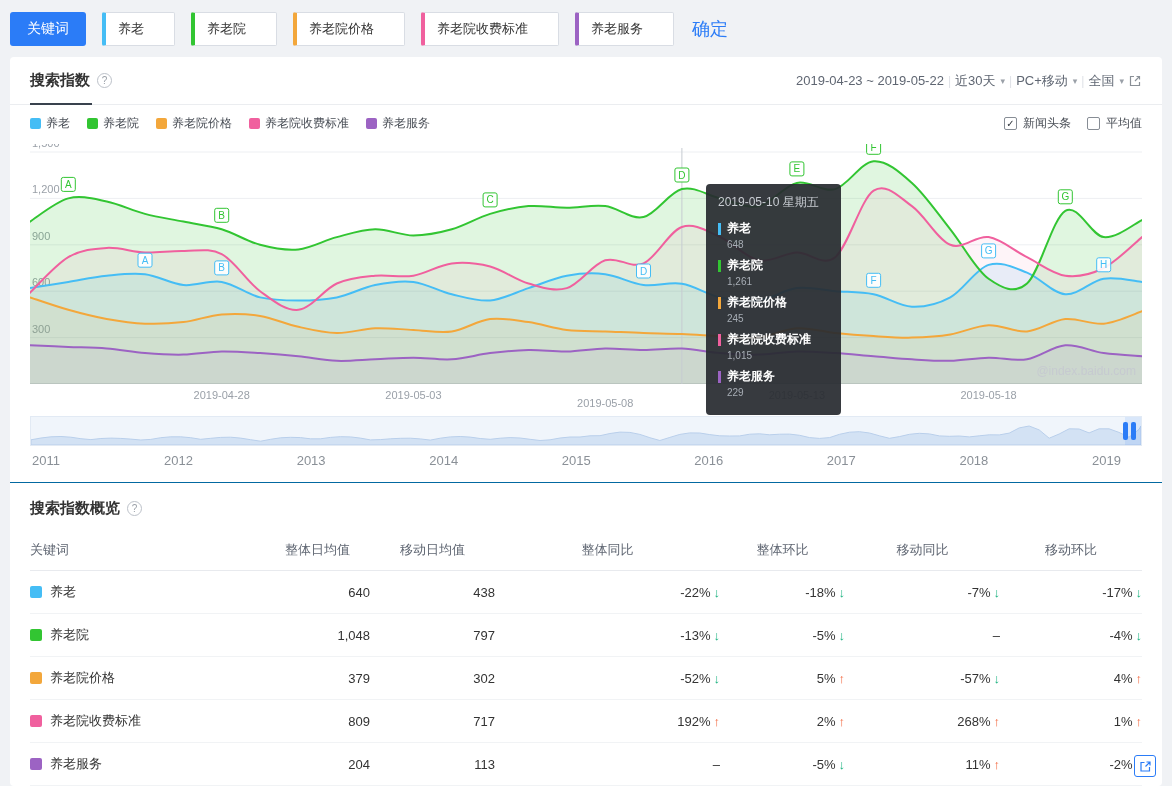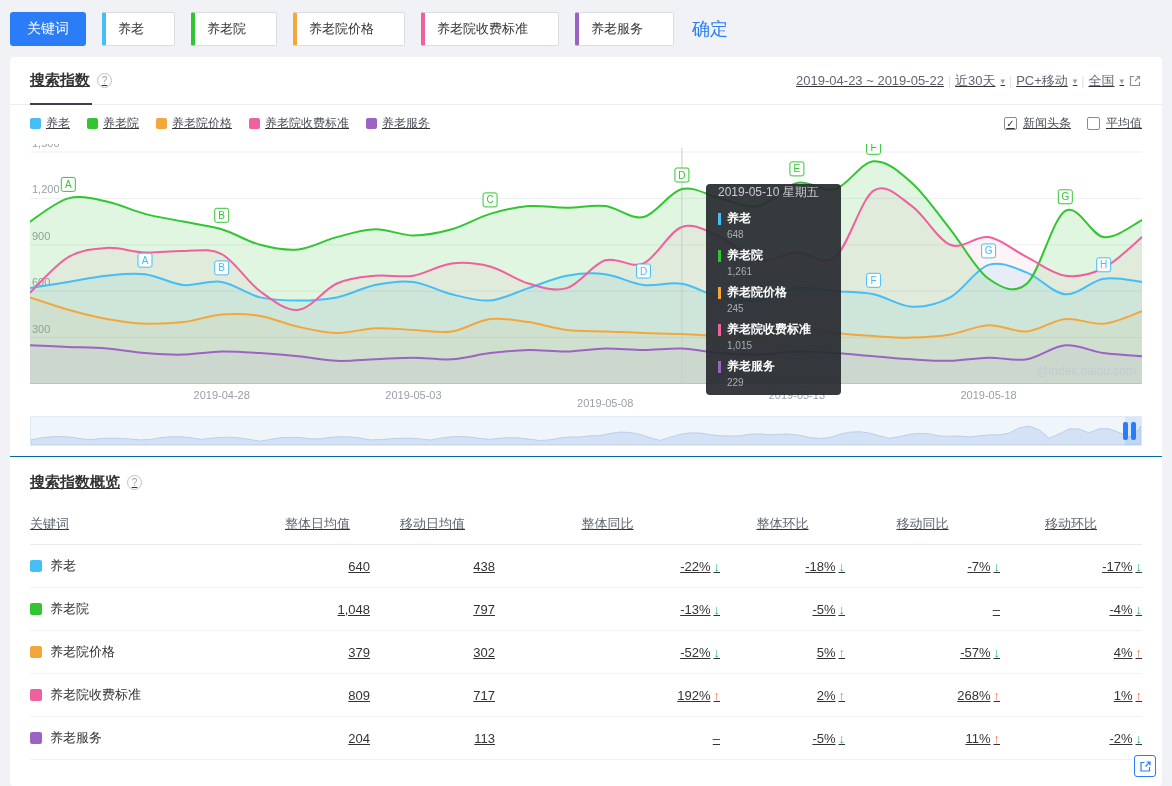--- a/index.html
+++ b/index.html
@@ -23,21 +23,21 @@
   }
   .chips { display:flex; gap:16px; }
   .chip {
     background:#fff; border:1px solid #d9dde4; border-left-width:4px;
     height:34px; line-height:32px; padding:0 30px 0 12px; font-size:13px;
     color:#333; border-radius:2px; white-space:nowrap;
   }
   .confirm { color:#2b7cf7; font-size:18px; margin-left:2px; }
 
   
-  .panel { background:#fff; margin:0 10px; border-radius:4px; min-height:729px; position:relative;text-decoration:underline; }
+  .panel { background:#fff; margin:0 10px; border-radius:4px; min-height:729px; position:relative; }
   .panel-header {
     display:flex; justify-content:space-between; align-items:center;
     height:48px; padding:0 20px; border-bottom:1px solid #ebedf0; position:relative;
   }
   .panel-title-wrap { display:flex; align-items:center; gap:7px; }
   .panel-title { font-size:15px; font-weight:bold; color:#333; }
   .tab-underline { position:absolute; left:20px; bottom:-1px; width:62px; height:2px; background:#39424e; }
   .help-icon {
     width:15px; height:15px; border:1px solid #bcc1c9; color:#9aa0a8; border-radius:50%;
     font-size:10px; line-height:13px; text-align:center; display:inline-block; background:#fff;
@@ -61,21 +61,21 @@
   }
 
   
   .chart-wrap { position:relative; margin:8px 20px 0; height:262px; }
   #chartSvg { width:1112px; height:240px; }
   .x-labels { position:relative; height:22px; font-size:11px; color:#9aa0a8; }
   .x-labels span { position:absolute; top:5px; white-space:nowrap; }
 
   .tooltip {
     position:absolute; left:676px; top:40px; width:135px;
-    background:rgba(40,43,48,0.93); border-radius:4px; padding:0 12px; z-index:5;
+    background:rgba(40,43,48,0.93); border-radius:4px; padding:10px 12px; z-index:5;
   }
   .tt-date { color:#c9cdd3; font-size:12px; margin-bottom:9px; }
   .tt-item { margin-bottom:7px; }
   .tt-name { display:flex; align-items:center; gap:6px; color:#fff; font-size:12px; font-weight:bold; }
   .tt-bar { width:3px; height:12px; display:inline-block; flex:none; }
   .tt-val { color:#a7adb5; font-size:10px; margin:2px 0 0 9px; }
 
   
   .timeline {
     position:relative; margin:10px 20px 0; height:30px;
@@ -324,20 +324,31 @@
   <div class="timeline" data-interactable="true">
     <svg id="tlSvg" data-interactable="false" viewBox="0 0 1112 28" preserveAspectRatio="none">
         <path d="M0,28L0,22.8L10,21.0L20,19.8L30,19.5L40,20.2L50,21.7L60,22.6L70,21.5L80,21.1L90,21.4L100,22.1L110,23.0L120,22.4L130,20.7L140,19.8L150,19.8L160,20.7L170,22.3L180,21.3L190,20.4L200,20.2L210,21.1L220,22.7L230,24.2L240,22.3L250,20.8L260,20.3L270,20.6L280,21.8L290,21.8L300,20.4L310,19.7L320,19.9L330,21.1L340,22.9L350,22.6L360,21.8L370,21.3L380,21.2L390,21.9L400,23.1L410,21.2L420,19.9L430,19.5L440,20.1L450,21.5L460,22.3L470,21.2L480,20.6L490,21.0L500,22.3L510,23.5L520,22.8L530,21.0L540,20.0L550,20.0L560,18.8L570,18.7L580,16.5L590,15.1L600,15.4L610,17.4L620,20.7L630,23.5L640,20.4L650,17.4L660,15.9L670,16.0L680,17.6L690,18.8L700,19.0L710,18.9L720,17.2L730,16.8L740,17.8L750,17.2L760,17.1L770,18.3L780,20.6L790,21.4L800,20.6L810,17.3L820,15.2L830,14.7L840,16.0L850,18.8L860,21.3L870,19.6L880,17.3L890,16.3L900,16.9L910,18.9L920,19.3L930,19.0L940,19.9L950,18.8L960,17.8L970,17.9L980,16.1L990,10.9L1000,9.0L1010,12.9L1020,21.2L1030,17.0L1040,11.8L1050,12.0L1060,15.9L1070,11.8L1080,11.8L1090,15.4L1100,20.2L1110,12.4L1112,9.0L1112,28Z" fill="#d3e2f4" stroke="#b9cfeb" stroke-width="1"></path>
       </svg>
     <div class="tl-selected" data-interactable="false"></div>
     <div class="tl-handle" data-interactable="true">
         <i></i>
         <i></i>
       </div>
   </div>
+  <div class="years" id="years" data-interactable="false">
+      <span data-interactable="false" style="left: 1.44%;">2011</span>
+      <span data-interactable="false" style="left: 13.36%;">2012</span>
+      <span data-interactable="false" style="left: 25.28%;">2013</span>
+      <span data-interactable="false" style="left: 37.2%;">2014</span>
+      <span data-interactable="false" style="left: 49.12%;">2015</span>
+      <span data-interactable="false" style="left: 61.04%;">2016</span>
+      <span data-interactable="false" style="left: 72.96%;">2017</span>
+      <span data-interactable="false" style="left: 84.88%;">2018</span>
+      <span data-interactable="false" style="left: 96.8%;">2019</span>
+    </div>
 
   <div class="overview" data-interactable="false">
     <div class="overview-title-row" data-interactable="false">
       <span class="sec-title" data-interactable="false">搜索指数概览</span>
       <span class="help-icon" data-interactable="true">?</span>
     </div>
     <table data-interactable="false">
       <colgroup>
         <col class="c1">
           <col class="c2">

